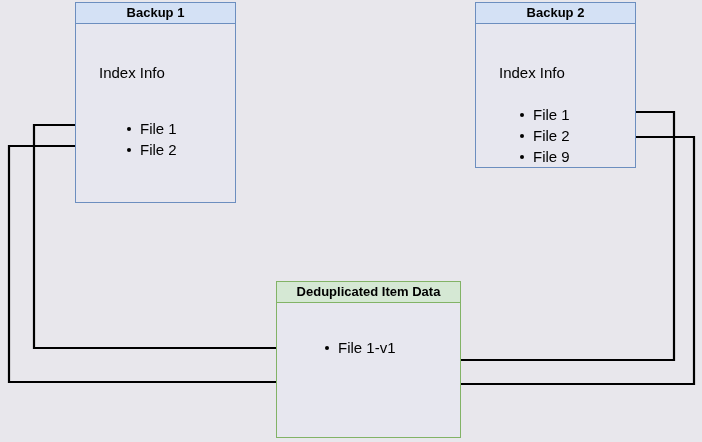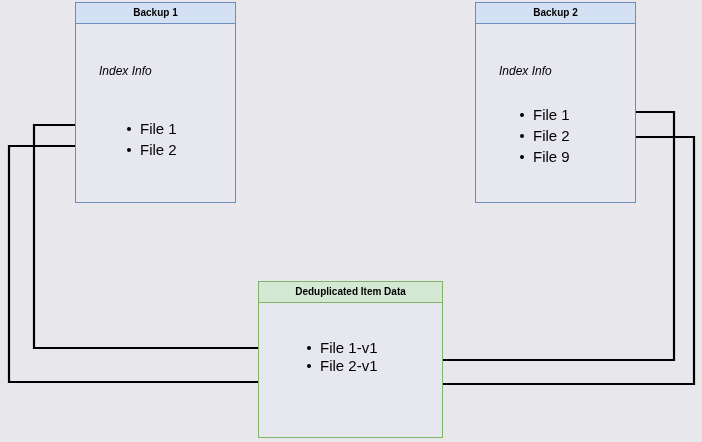--- a/index.html
+++ b/index.html
@@ -29,46 +29,46 @@
   }
   
   .node {
     position: absolute;
     box-sizing: border-box;
     border: 1px solid #6c8ebf;
     background: #e7e7ef;
   }
   .node.green {
     border-color: #82b366;
+    margin-left: 18px;
   }
   .node-header {
     box-sizing: border-box;
     height: 21px;
     line-height: 20px;
     text-align: center;
-    font-size: 10px;
+    font-size: 13px;
     font-weight: bold;
     color: #000000;
     background: #d4e1f5;
     border-bottom: 1px solid #6c8ebf;
   }
   .node.green .node-header {
     background: #d5e8d4;
     border-bottom-color: #82b366;
   }
   .node-body {
     position: relative;
     height: calc(100% - 21px);
   }
   .index-label {
     position: absolute;
-    font-size: 12px;
+    font-size: 15px;
     color: #000000;
     white-space: nowrap;
-    font-style: italic;
   }
   .file-list {
     position: absolute;
     margin: 0;
     padding: 0;
     list-style: none;
   }
   .file-list li {
     position: relative;
     height: 21px;
@@ -122,35 +122,34 @@
     <div class="node-header">Backup 1</div>
     <div class="node-body">
       <div class="index-label" style="left:23px; top:40px;">Index Info</div>
       <ul class="file-list" style="left:51px; top:94px;">
         <li>File 1</li>
         <li>File 2</li>
       </ul>
     </div>
   </div>
 
-  <div class="node" style="left:475px; top:2px; width:161px; height:201px;">
+  <div class="node" style="left:475px; top:2px; width:161px; height:166px;">
     <div class="node-header">Backup 2</div>
     <div class="node-body">
       <div class="index-label" style="left:23px; top:40px;">Index Info</div>
       <ul class="file-list" style="left:44px; top:80px;">
         <li>File 1</li>
         <li>File 2</li>
         <li>File 9</li>
       </ul>
     </div>
   </div>
 
   <div class="node green" style="left:258px; top:281px; width:185px; height:157px;">
     <div class="node-header">Deduplicated Item Data</div>
     <div class="node-body">
       <ul class="file-list dedup-list" style="left:48px; top:36px;">
         <li>File 1-v1</li>
-        <li>File 2-v1</li>
       </ul>
     </div>
   </div>
 
 </div>
 
 </body></html>

